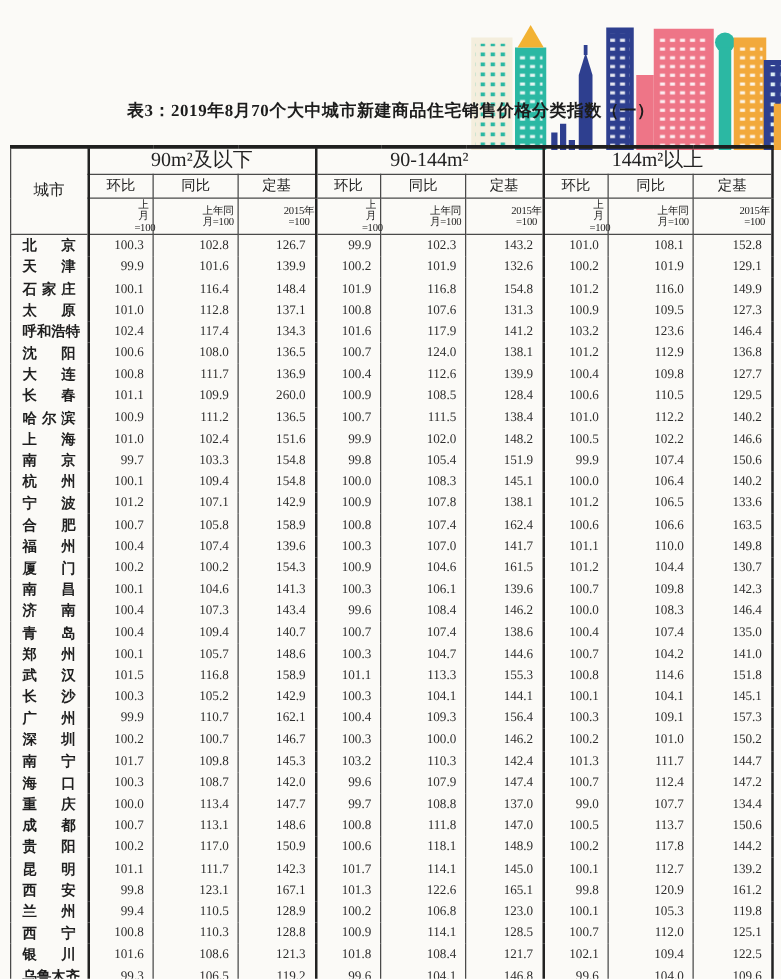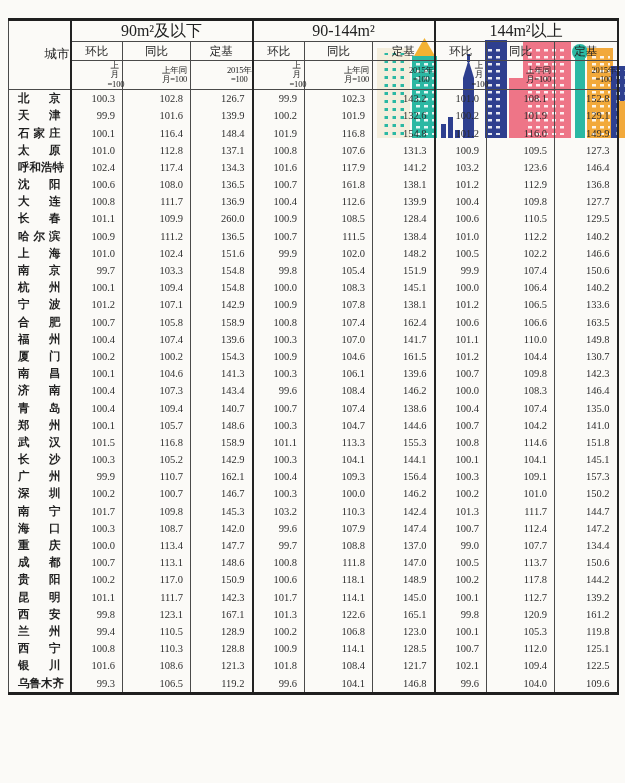--- a/index.html
+++ b/index.html
@@ -54,21 +54,21 @@
     font-size:10.5px;color:#2e2e2e;
     white-space:nowrap;overflow:hidden;
   }
   .tbl td.num{text-align:right;padding-right:7px;}
   .tbl td.city{
     font-size:11.5px;color:#1f1f1f;
     padding:0 9px;
     text-align:justify;text-align-last:justify;font-weight:bold;
   }
   .tbl .gend{border-right:2px solid #222;}
-  .tbl td.city,.tbl th.cityhead{border-right:2px solid #222;text-align:right;}
+  .tbl td.city,.tbl th.cityhead{border-right:2px solid #222;}
 </style>
 </head>
 <body>
 
 <div class="page">
 
   <svg class="cityscape" width="258" height="112" viewBox="0 0 258 112" aria-hidden="true">
     <defs>
       <pattern id="pw" width="8" height="7" patternUnits="userSpaceOnUse">
         <rect x="1" y="2" width="4" height="2.5" fill="rgba(255,255,255,0.88)"></rect>
@@ -108,20 +108,21 @@
 
     <rect x="220" y="22" width="26" height="90" fill="#f2a93b"></rect>
     <rect x="223" y="27" width="20" height="82" fill="url(#pw)"></rect>
 
     <rect x="244" y="40" width="14" height="72" fill="#2e3f8f"></rect>
     <rect x="246" y="44" width="12" height="65" fill="url(#pn)"></rect>
 
     <rect x="252" y="75" width="6" height="37" fill="#f2a93b"></rect>
   </svg>
 
+  <div class="title">表3：2019年8月70个大中城市新建商品住宅销售价格分类指数（一）</div>
 
   <table class="tbl">
     <colgroup>
       <col style="width:62px">
       <col style="width:52px">
         <col style="width:68px">
         <col style="width:62px">
       <col style="width:52px">
         <col style="width:68px">
         <col style="width:62px">
@@ -219,21 +220,21 @@
           <td class="num">103.2</td>
           <td class="num">123.6</td>
           <td class="num gend">146.4</td>
         </tr>
         <tr>
           <td class="city">沈阳</td>
           <td class="num">100.6</td>
           <td class="num">108.0</td>
           <td class="num gend">136.5</td>
           <td class="num">100.7</td>
-          <td class="num">161.8</td>
+          <td class="num">124.0</td>
           <td class="num gend">138.1</td>
           <td class="num">101.2</td>
           <td class="num">112.9</td>
           <td class="num gend">136.8</td>
         </tr>
         <tr>
           <td class="city">大连</td>
           <td class="num">100.8</td>
           <td class="num">111.7</td>
           <td class="num gend">136.9</td>

